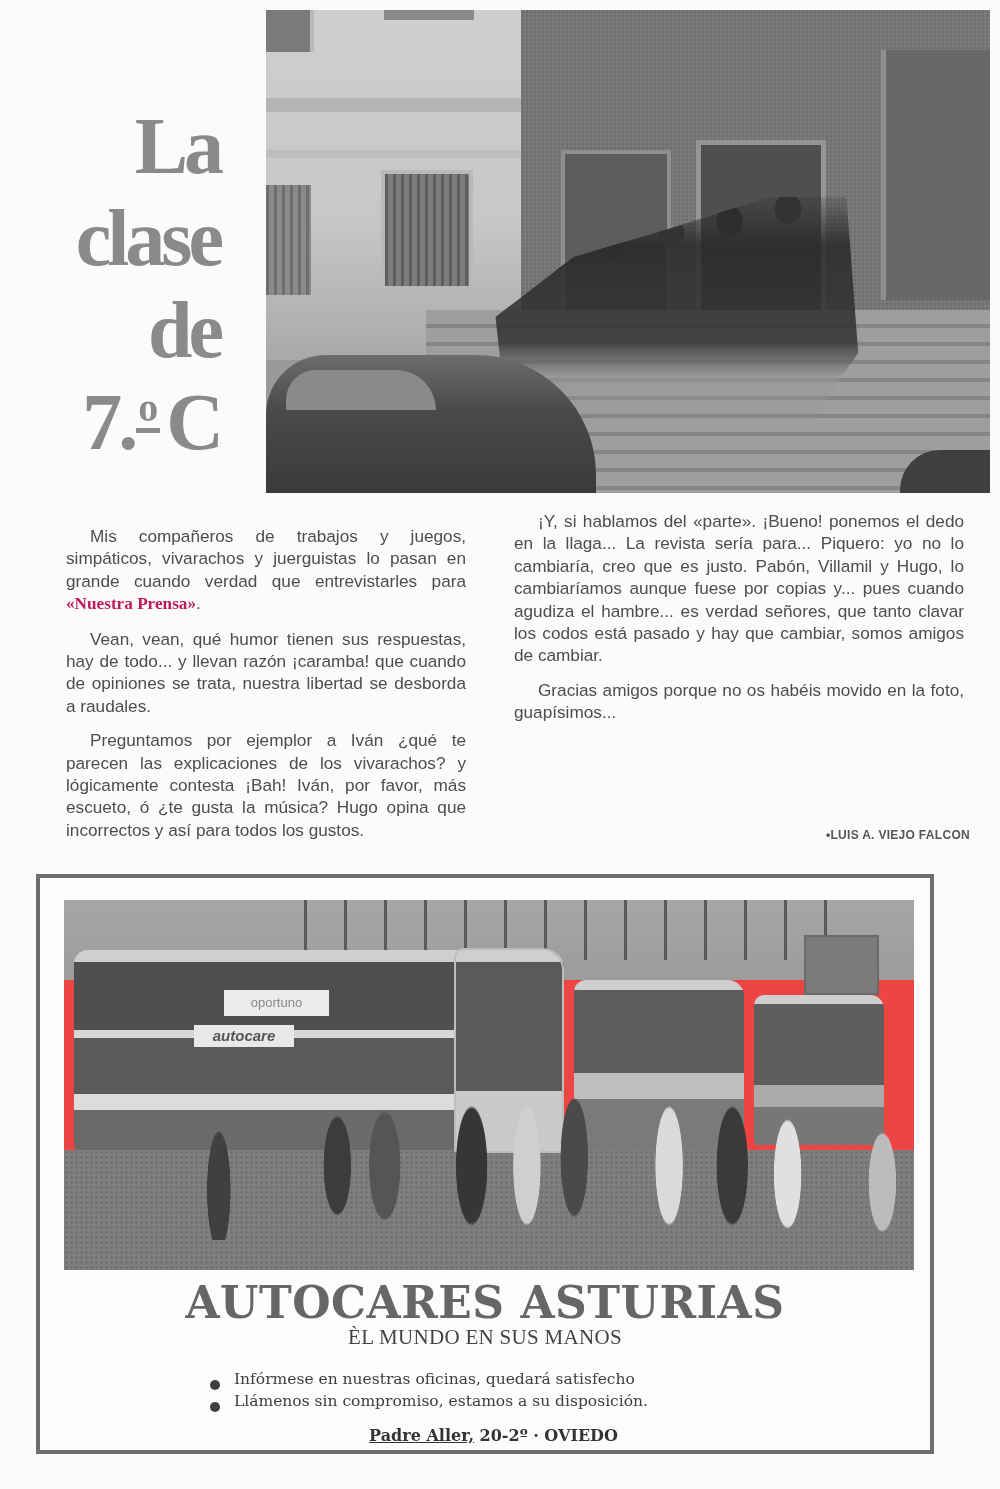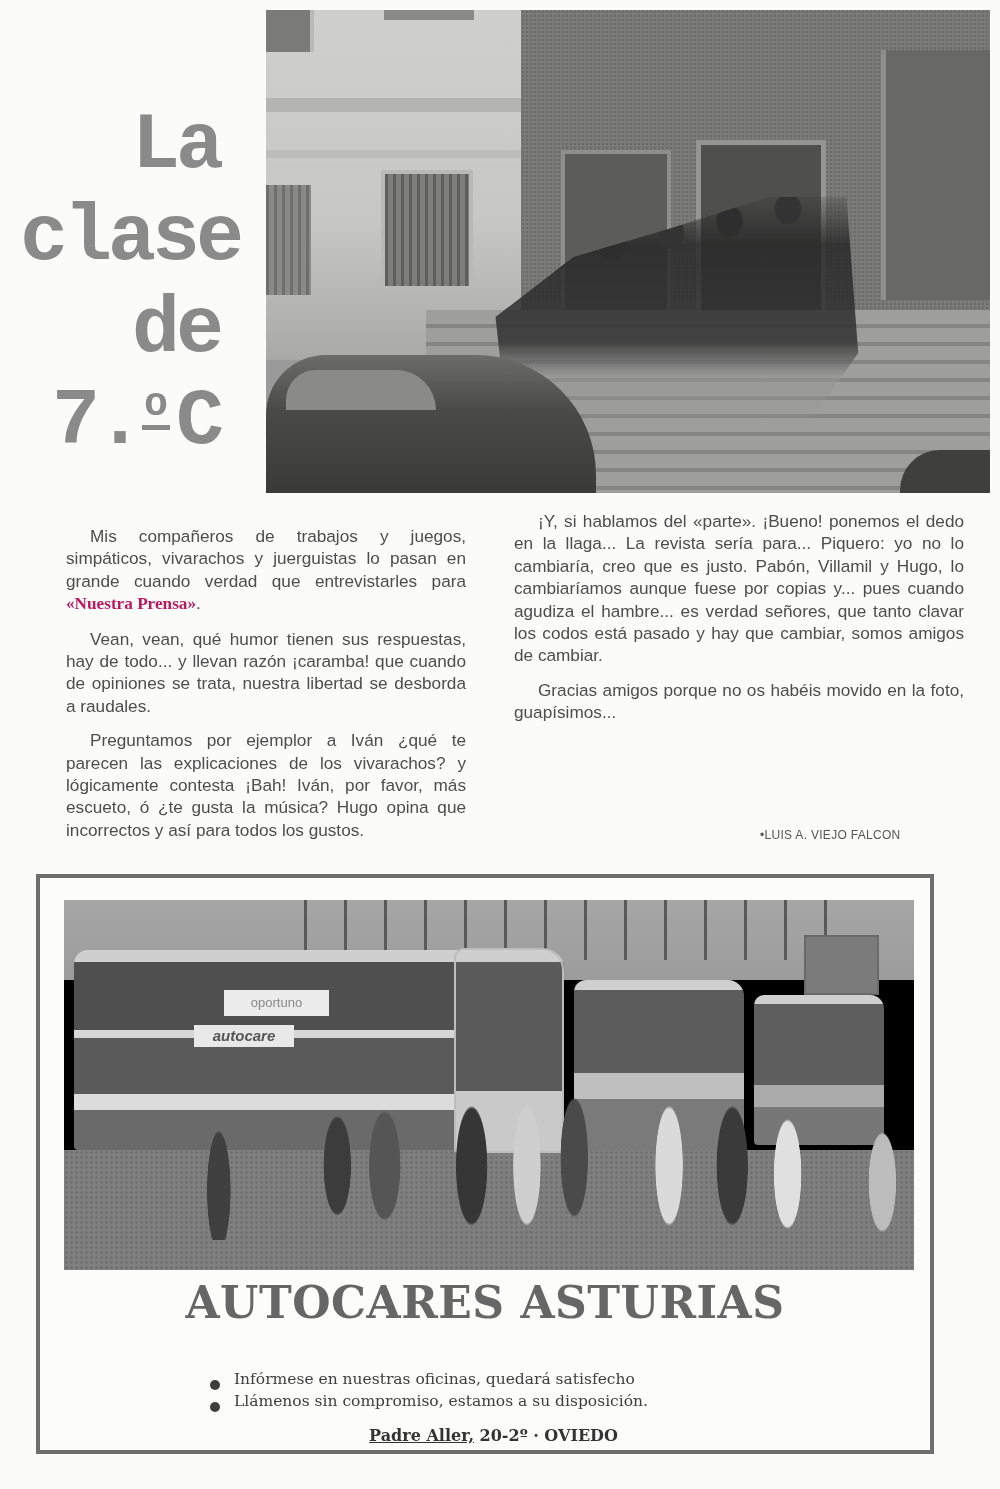--- a/index.html
+++ b/index.html
@@ -11,21 +11,21 @@
       color: #4a4a4a;
       overflow: hidden;
     }
 
     
     .headline {
       position: absolute;
       left: 20px; top: 100px;
       width: 200px;
       text-align: right;
-      font-family: Liberation Mono, monospace;
+      font-family: Liberation Serif, serif;
       font-weight: bold;
       font-size: 80px;
       line-height: 92px;
       letter-spacing: -4px;
       color: #8a8a8a;
     }
     .headline span { display: block; }
     .headline .sup-o {
       display: inline-block;
       font-size: 40px;
@@ -140,39 +140,40 @@
       color: #4d4d4d;
     }
     .col p { text-indent: 24px; margin-bottom: 12px; }
     .col-left { left: 66px; top: 525px; width: 400px; }
     .col-right { left: 514px; top: 510px; width: 450px; }
     .col strong { font-weight: bold; color: #be185d; font-family: Liberation Serif, serif; }
     .byline {
       position: absolute;
       left: 760px; top: 828px;
       width: 210px;
+      text-align: right;
       font-size: 12px;
-      font-weight: normal;
+      font-weight: bold;
       letter-spacing: 0.3px;
       color: #555;
     }
 
     
     .ad {
       position: absolute;
       left: 36px; top: 874px;
       width: 898px; height: 580px;
       border: 4px solid #6e6e6e;
       background: #fcfcfa;
     }
     .ad-photo {
       position: absolute;
       left: 24px; top: 22px;
       width: 850px; height: 370px;
-      background: #000000;
+      background: #ef4444;
       overflow: hidden;
     }
     .ad-photo .sky {
       position: absolute; left: 0; top: 0; width: 100%; height: 80px;
       background: linear-gradient(180deg, #a6a6a6, #9c9c9c);
     }
     .ad-photo .fence {
       position: absolute; left: 240px; top: 0; width: 560px; height: 60px;
       background: repeating-linear-gradient(90deg, #5a5a5a 0 3px, transparent 3px 40px);
     }
@@ -332,20 +333,21 @@
     <div class="bus1"></div>
     <div class="bus1-front"></div>
     <div class="bus-label2">oportuno</div>
     <div class="bus-label">autocare</div>
     <div class="bus2"></div>
     <div class="bus3"></div>
     <div class="people"></div>
   </div>
 
   <div class="ad-title">AUTOCARES ASTURIAS</div>
+  <div class="ad-tagline">ÈL MUNDO EN SUS MANOS</div>
 
   <ul class="ad-bullets">
     <li>
       <span class="dot"></span>
       <span>Infórmese en nuestras oficinas, quedará satisfecho</span>
     </li>
     <li>
       <span class="dot"></span>
       <span>Llámenos sin compromiso, estamos a su disposición.</span>
     </li>

